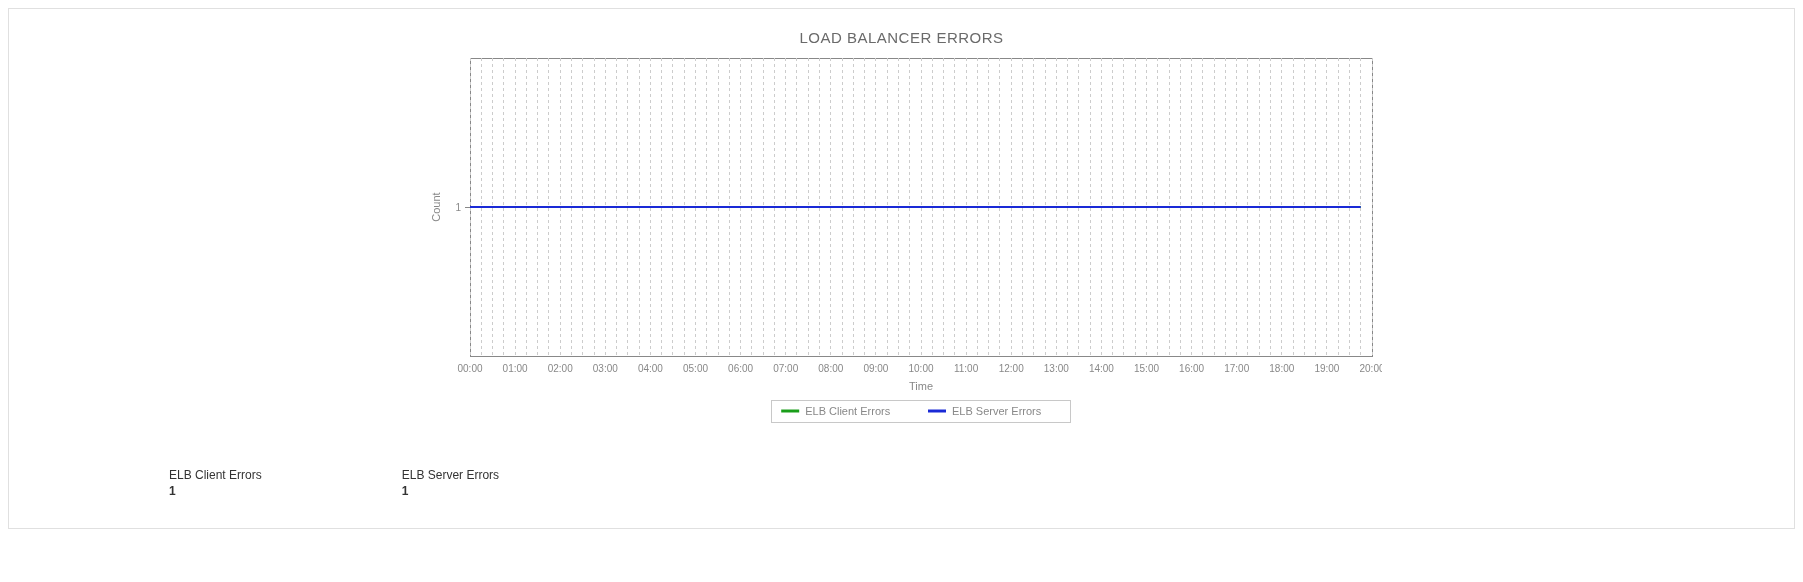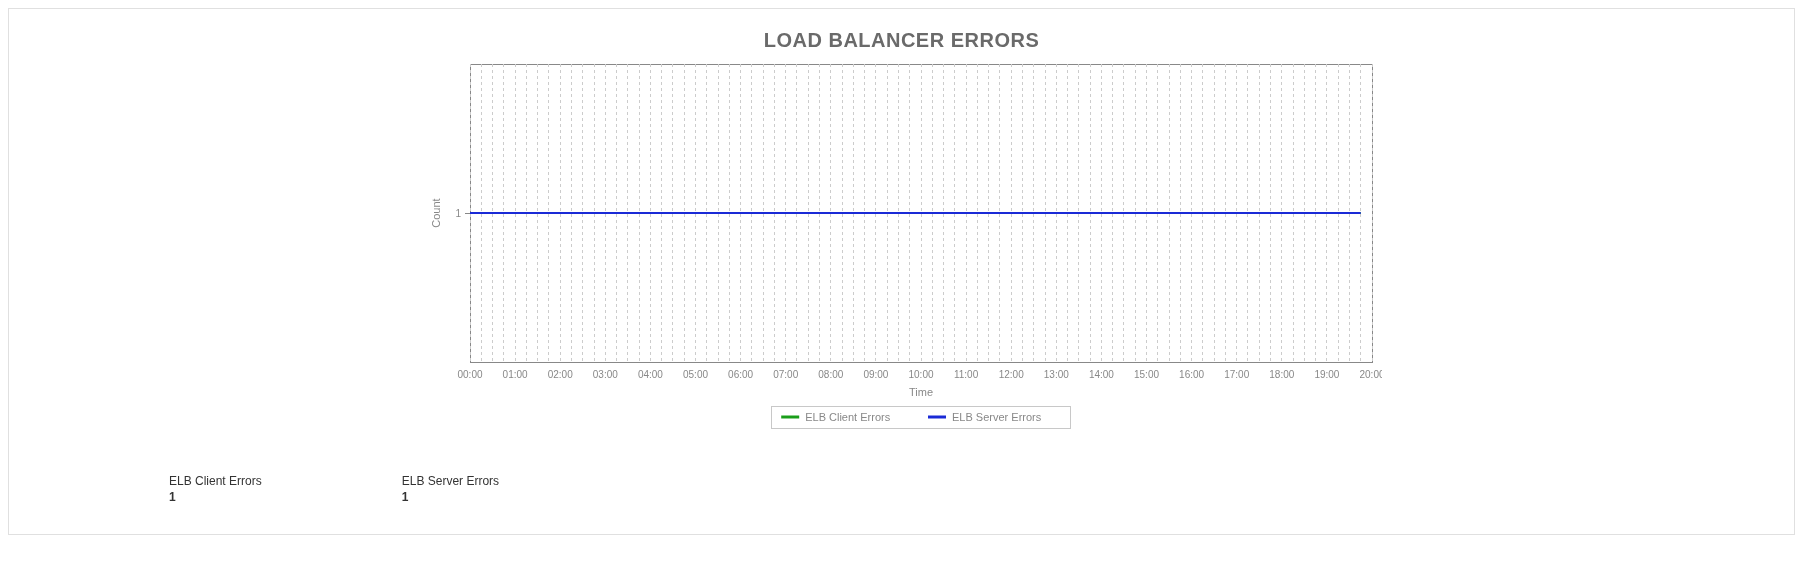--- a/index.html
+++ b/index.html
@@ -10,22 +10,22 @@
       width: 1803px;
     }
     .panel {
       border: 1px solid #e0e0e0;
       background: #fff;
       padding: 20px 20px 30px 20px;
       position: relative;
     }
     .chart-title {
       text-align: center;
-      font-size: 20px;
-      font-weight: bold;
+      font-size: 15px;
+      font-weight: normal;
       color: #6a6a6a;
       letter-spacing: 0.5px;
       margin-bottom: 6px;
     }
     .chart-wrap {
       display: flex;
       justify-content: center;
     }
     .chart-svg {
       display: block;

